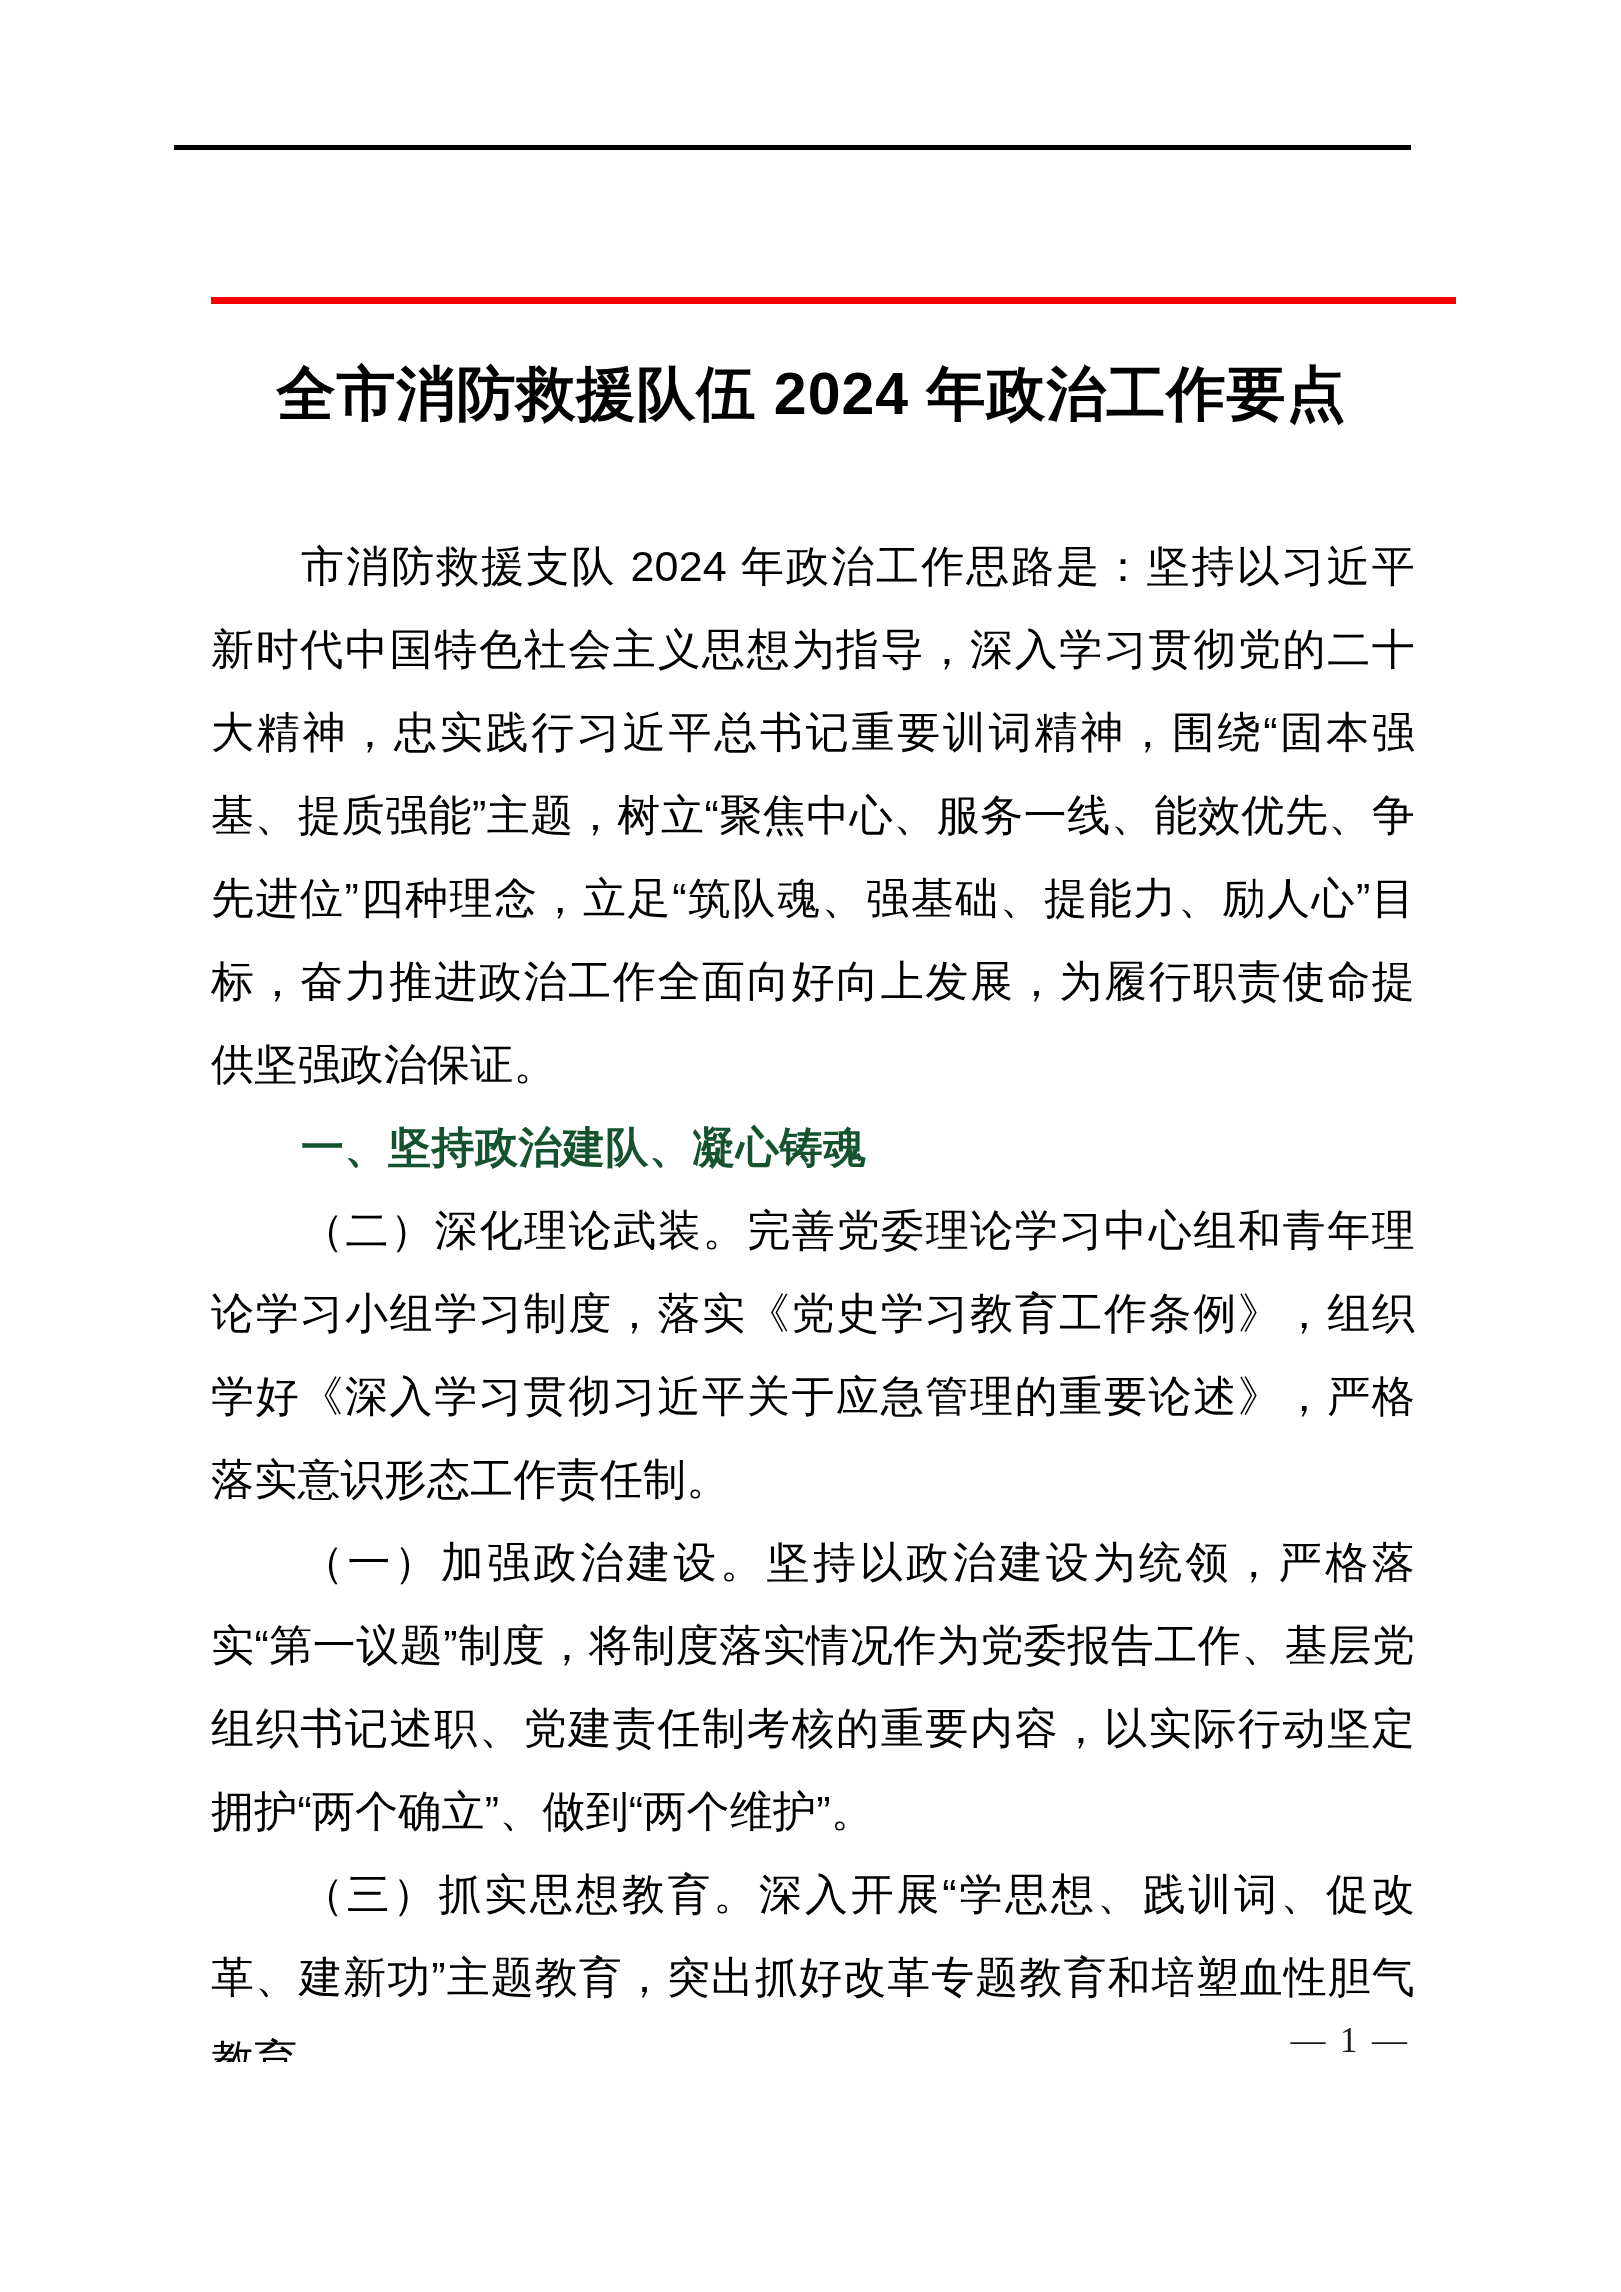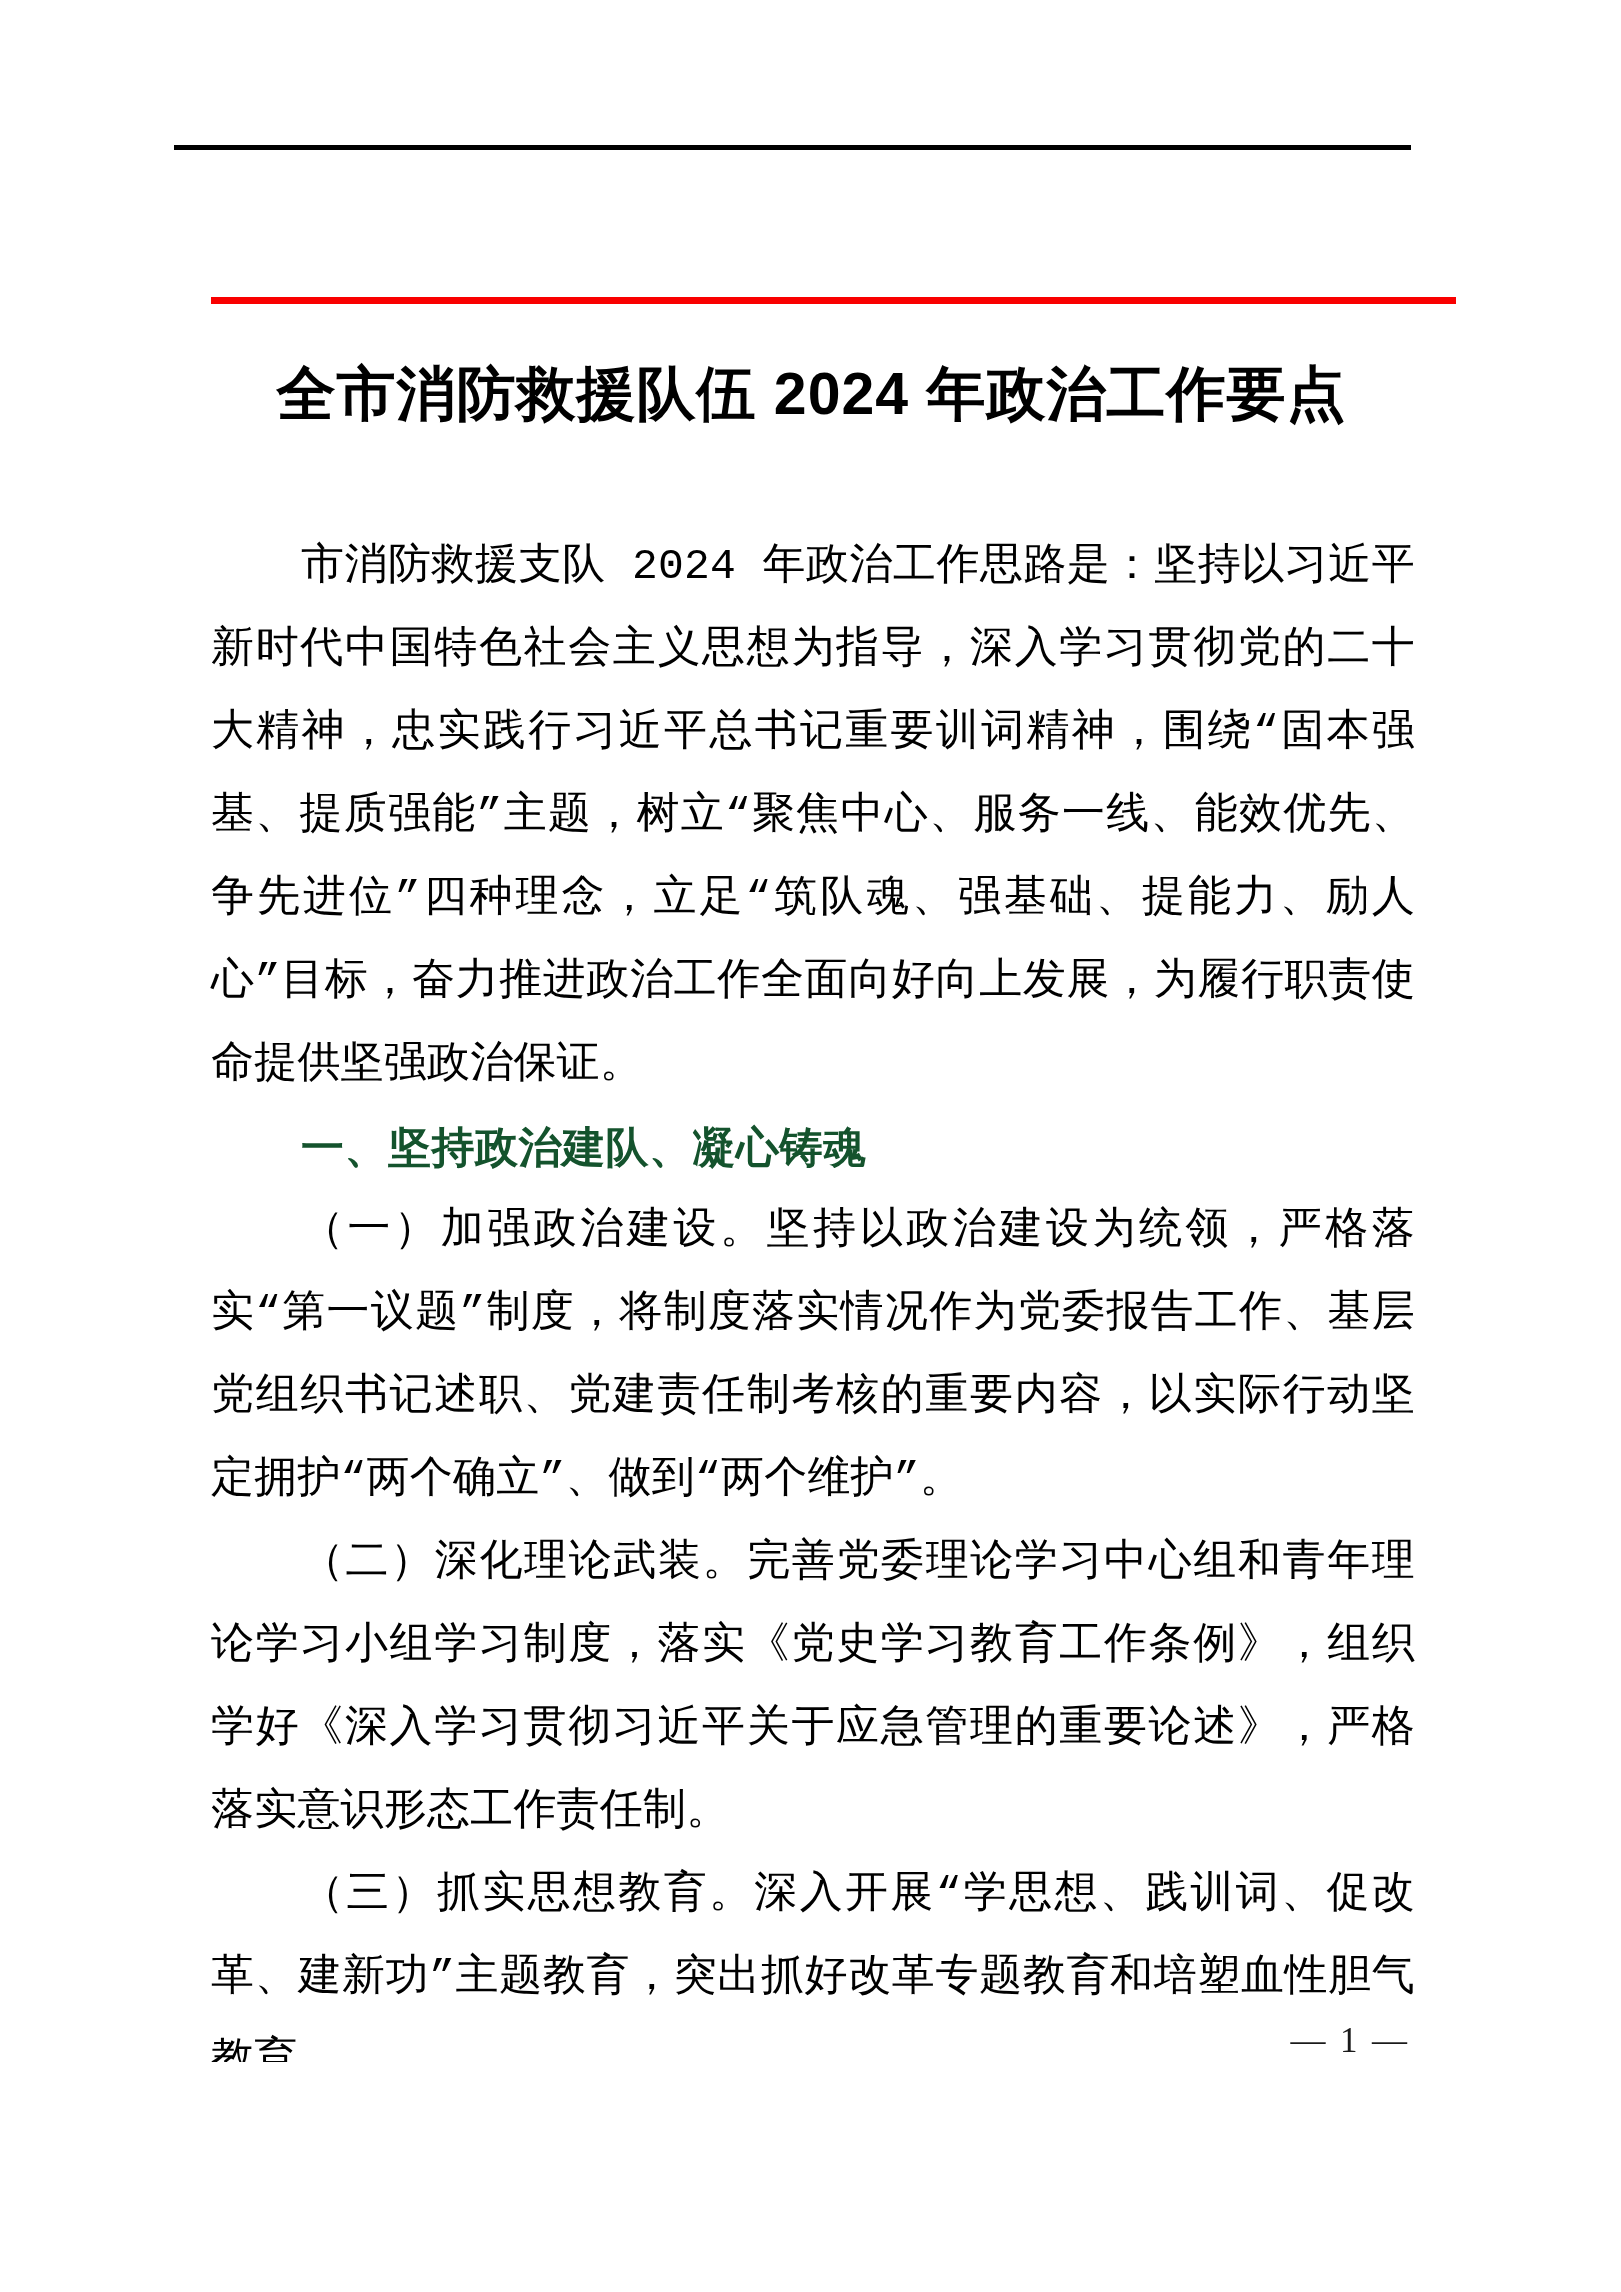--- a/index.html
+++ b/index.html
@@ -56,21 +56,21 @@
 
   
   .body-block {
     position: absolute;
     left: 211px;
     top: 525px;
     width: 1204px;
   }
 
   .para {
-    font-family: Liberation Mono, monospace;
+    font-family: Liberation Sans, sans-serif;
     font-weight: 400;
     font-size: 43px;
     line-height: 83px;
     color: #000000;
     text-align: justify;
     text-justify: inter-character;
     text-indent: 90px;
     margin: 0 0 0 0;
     letter-spacing: 0.2px;
     word-break: break-all;
@@ -109,23 +109,23 @@
   <div class="red-rule"></div>
 
   <div class="doc-title">全市消防救援队伍 2024 年政治工作要点</div>
 
   <div class="body-block">
 
     <p class="para">市消防救援支队 2024 年政治工作思路是：坚持以习近平新时代中国特色社会主义思想为指导，深入学习贯彻党的二十大精神，忠实践行习近平总书记重要训词精神，围绕“固本强基、提质强能”主题，树立“聚焦中心、服务一线、能效优先、争先进位”四种理念，立足“筑队魂、强基础、提能力、励人心”目标，奋力推进政治工作全面向好向上发展，为履行职责使命提供坚强政治保证。</p>
 
     <p class="heading-2">一、坚持政治建队、凝心铸魂</p>
 
+    <p class="para">（二）深化理论武装。完善党委理论学习中心组和青年理论学习小组学习制度，落实《党史学习教育工作条例》，组织学好《深入学习贯彻习近平关于应急管理的重要论述》，严格落实意识形态工作责任制。</p>
+
     <p class="para">（一）加强政治建设。坚持以政治建设为统领，严格落实“第一议题”制度，将制度落实情况作为党委报告工作、基层党组织书记述职、党建责任制考核的重要内容，以实际行动坚定拥护“两个确立”、做到“两个维护”。</p>
-
-    <p class="para">（二）深化理论武装。完善党委理论学习中心组和青年理论学习小组学习制度，落实《党史学习教育工作条例》，组织学好《深入学习贯彻习近平关于应急管理的重要论述》，严格落实意识形态工作责任制。</p>
 
     <p class="para">（三）抓实思想教育。深入开展“学思想、践训词、促改革、建新功”主题教育，突出抓好改革专题教育和培塑血性胆气教育，</p>
 
   </div>
 
   <div class="page-number">— 1 —</div>
 
 </div>
 
 

